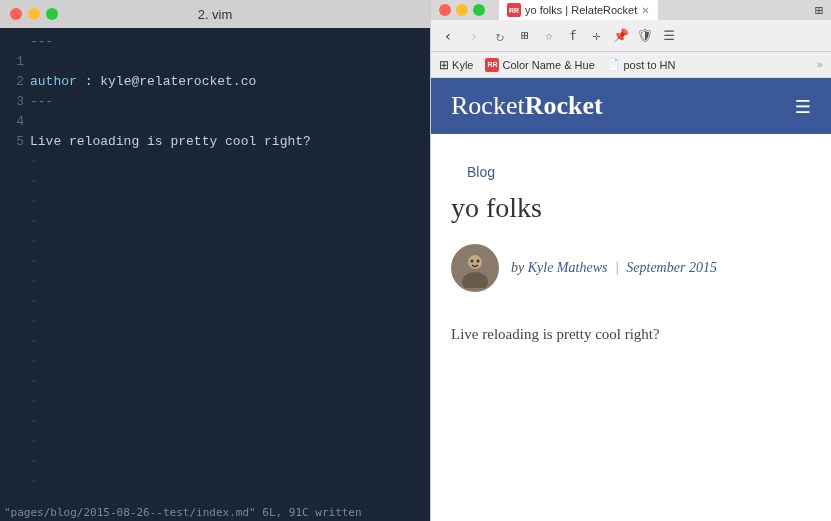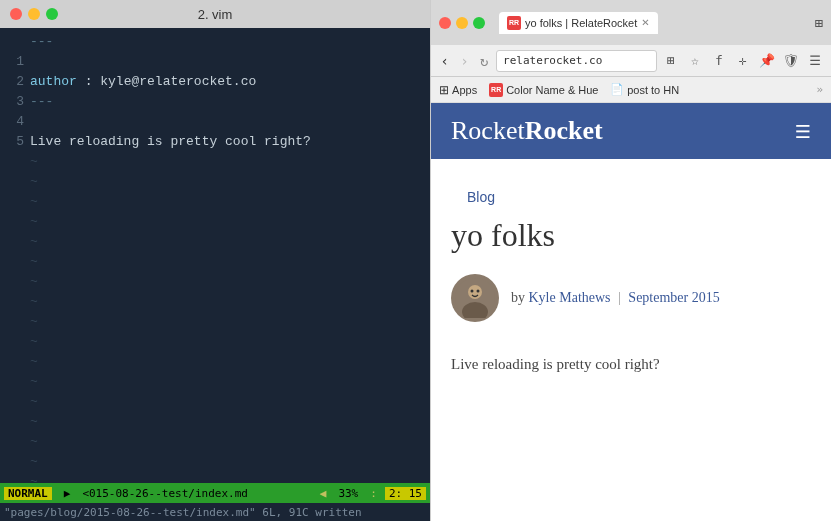--- a/index.html
+++ b/index.html
@@ -129,21 +129,21 @@
       width: 401px;
       height: 521px;
       background: #fff;
       display: flex;
       flex-direction: column;
       border-left: 1px solid #ccc;
     }
 
     .browser-titlebar {
       background: #d8d8d8;
-      height: 45px;
+      height: 20px;
       display: flex;
       align-items: center;
       padding: 0 8px;
       gap: 6px;
     }
 
     .browser-traffic-lights {
       display: flex;
       gap: 5px;
     }
@@ -325,21 +325,21 @@
       color: #3b5998;
       font-size: 14px;
       font-family: -apple-system, sans-serif;
       cursor: pointer;
       text-decoration: none;
       margin-left: 16px;
     }
 
     .post-title {
       color: #333;
-      font-size: 32px;
+      font-size: 28px;
       font-weight: 300;
       font-family: Georgia, serif;
       margin-top: 12px;
       margin-bottom: 20px;
     }
 
     .post-meta {
       display: flex;
       align-items: center;
       gap: 12px;
@@ -354,20 +354,21 @@
       overflow: hidden;
       display: flex;
       align-items: center;
       justify-content: center;
       font-size: 24px;
     }
 
     .author-info {
       font-size: 14px;
       font-family: Georgia, serif;
+      font-style: italic;
       color: #555;
     }
 
     .author-name { color: #3b5998; cursor: pointer; }
     .author-sep { color: #999; margin: 0 4px; }
     .author-date { color: #3b5998; }
 
     .post-excerpt {
       font-size: 15px;
       color: #444;
@@ -488,32 +489,20 @@
           <span class="vim-tilde">~</span>
         </div>
       <div class="vim-line">
           <span class="vim-line-num"> </span>
           <span class="vim-tilde">~</span>
         </div>
 
     </div>
   </div>
 
-  <div class="vim-status-bar">
-    <span class="vim-mode">NORMAL</span>
-    <span style="color:#000;font-size:11px;padding:0 4px;">▶</span>
-    <span class="vim-filename">&lt;015-08-26--test/index.md</span>
-    <span style="color:#c0c060;font-size:11px;">◀</span>
-    <span class="vim-percent" style="color:#000;font-size:11px;padding:0 4px;">33%</span>
-    <span style="color:#c0c060;font-size:11px;">:</span>
-    <span class="vim-coords">
-      <span>2</span>:
-      <span>15</span>
-    </span>
-  </div>
   <div class="vim-path-bar">
     <span class="vim-path-text">"pages/blog/2015-08-26--test/index.md" 6L, 91C written</span>
   </div>
 </div>
 
 <div class="browser-pane">
 
   <div class="browser-titlebar">
     <div class="browser-traffic-lights">
       <div class="traffic-light tl-red"></div>
@@ -531,36 +520,35 @@
     </div>
     <div class="browser-icons">
       <span style="font-size:14px;color:#555;">⊞</span>
     </div>
   </div>
 
   <div class="browser-address-bar">
     <div class="nav-btn active">‹</div>
     <div class="nav-btn" style="color:#bbb;">›</div>
     <div class="nav-btn">↻</div>
-    <input class="address-field" value="relaterocket.co" readonly="" style="">
     <div class="browser-icons">
       <span class="browser-icon">⊞</span>
       <span class="browser-icon">☆</span>
       <span class="browser-icon">f</span>
       <span class="browser-icon">✛</span>
       <span class="browser-icon">📌</span>
       <span class="browser-icon">🛡</span>
       <span class="browser-icon">☰</span>
     </div>
   </div>
 
   <div class="bookmarks-bar">
     <div class="bookmark-item">
       <span style="font-size:12px;">⊞</span>
-      <span>Apps</span>
+      <span>Kyle</span>
     </div>
     <div class="bookmark-item">
       <div class="bookmark-favicon-rr">RR</div>
       <span>Color Name &amp; Hue</span>
     </div>
     <div class="bookmark-item">
       <span class="bookmark-doc-icon">📄</span>
       <span>post to HN</span>
     </div>
     <span class="chevron-right">»</span>

